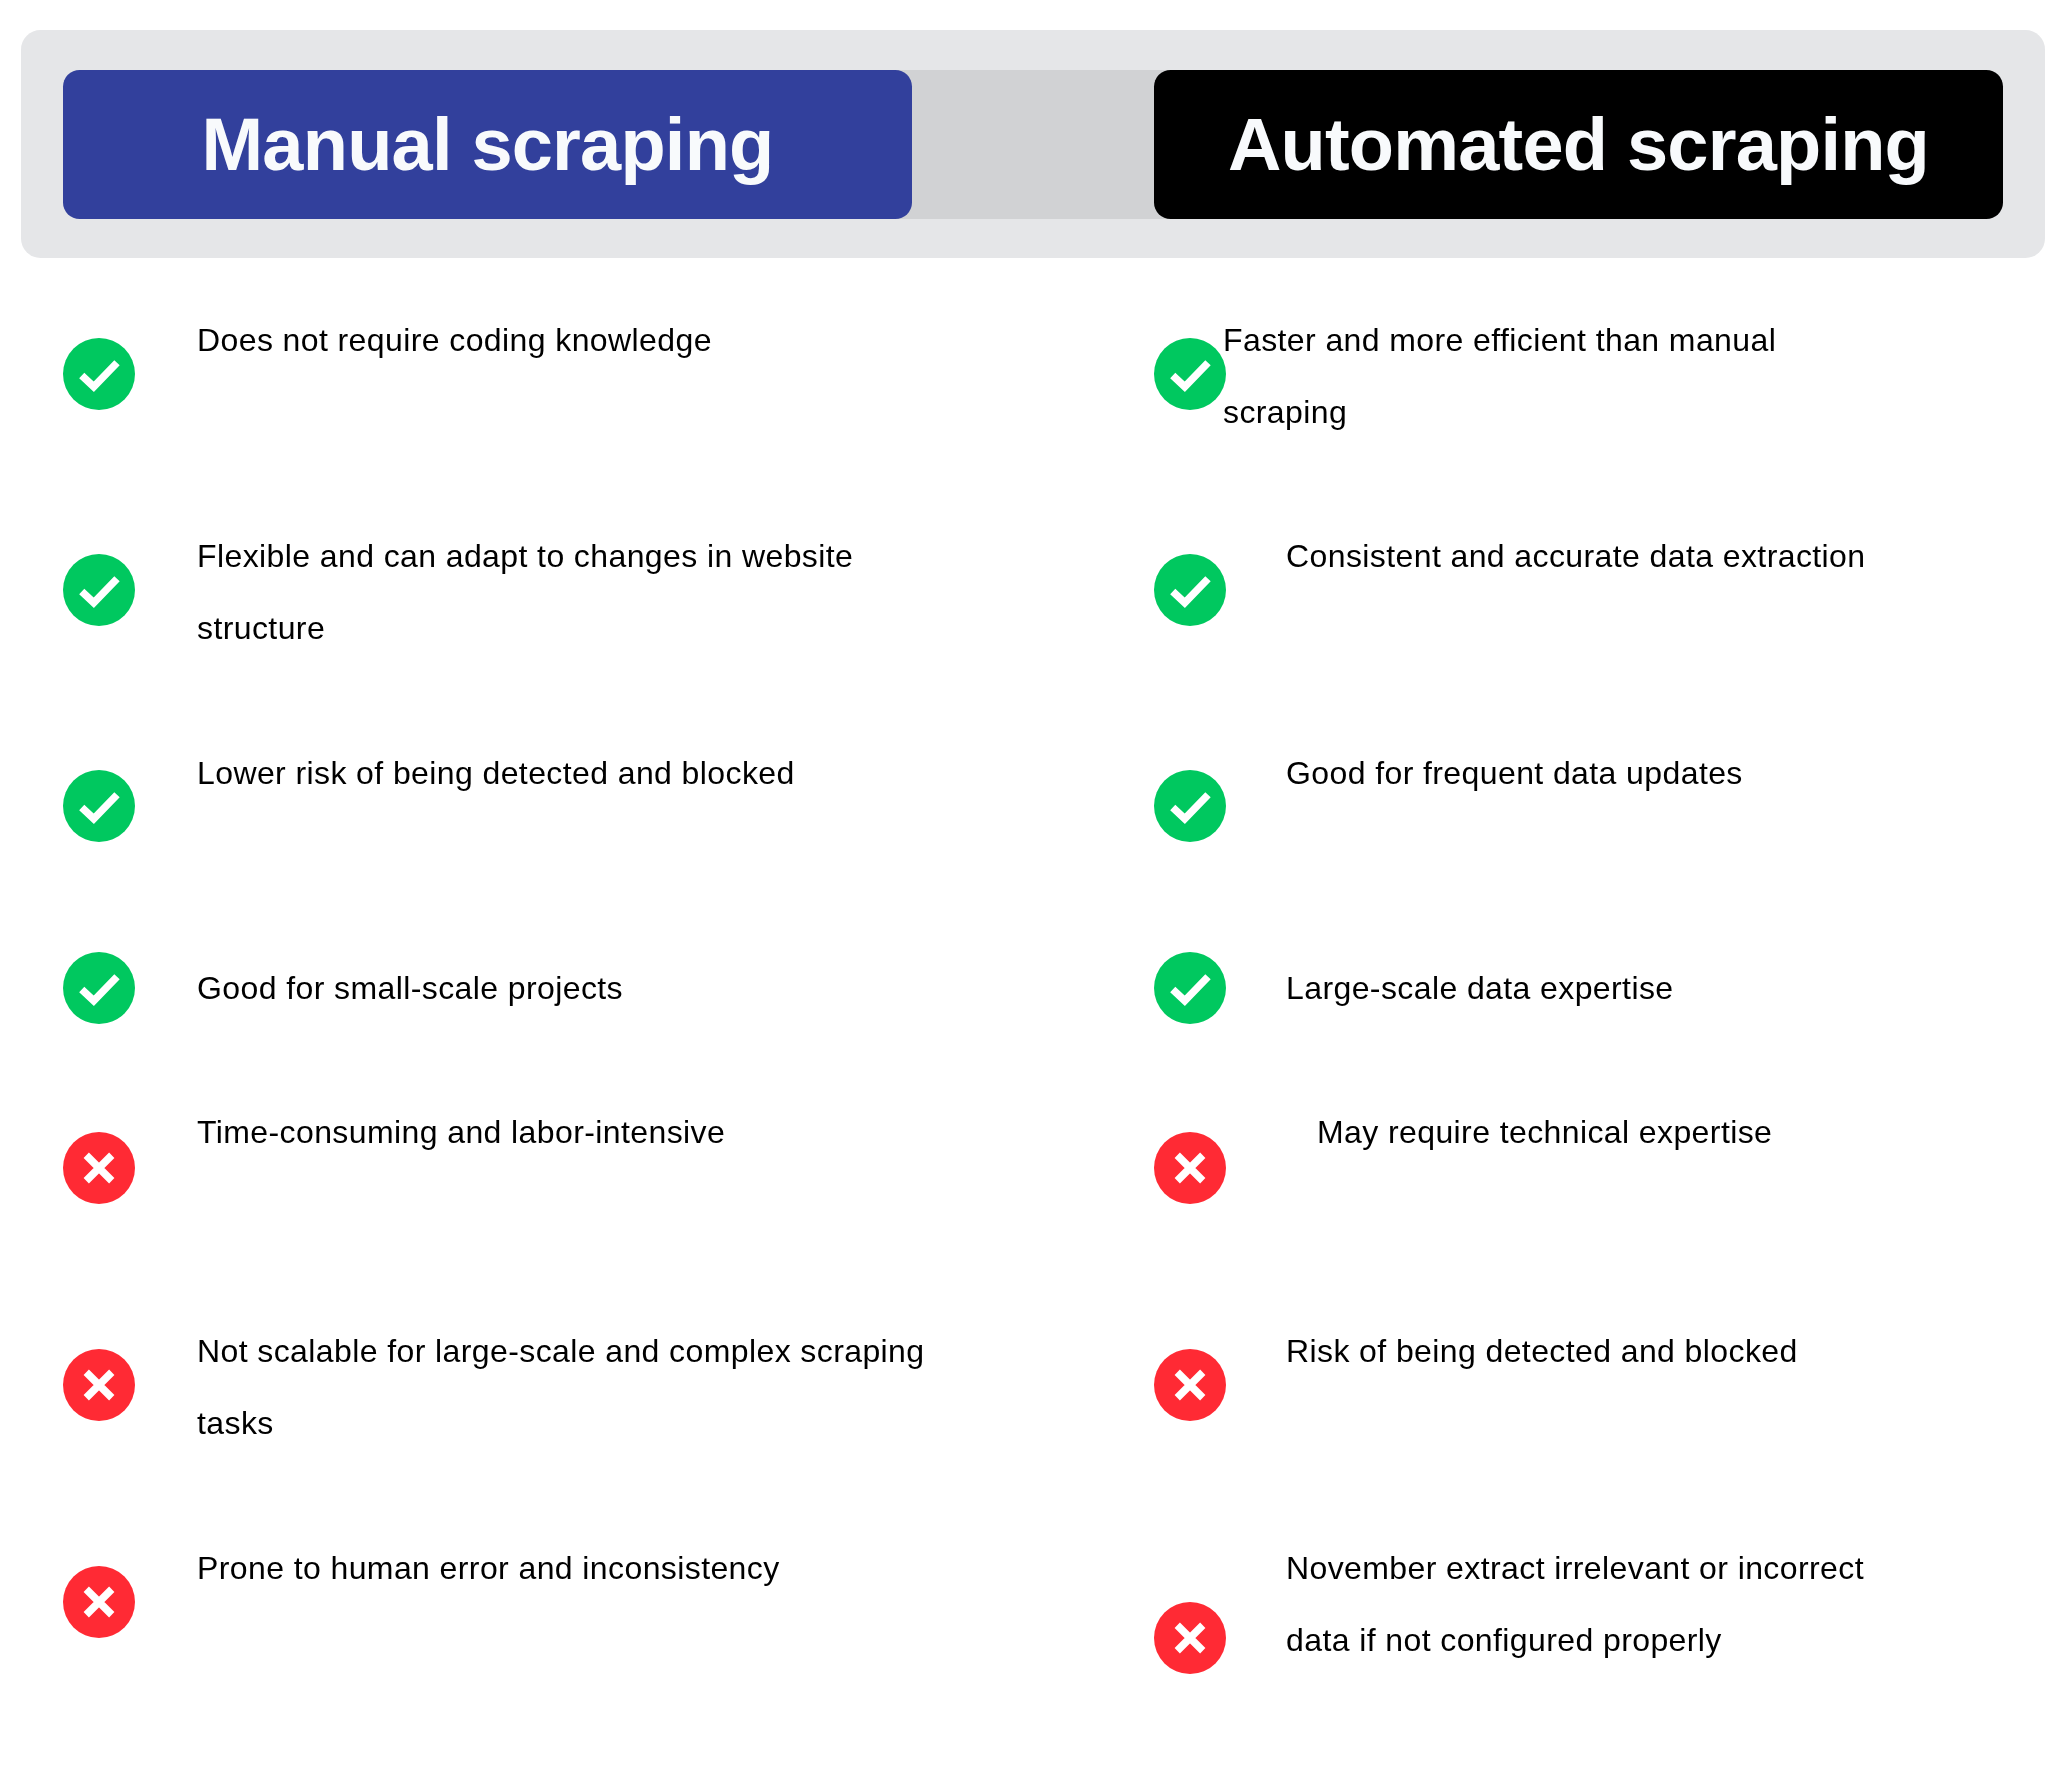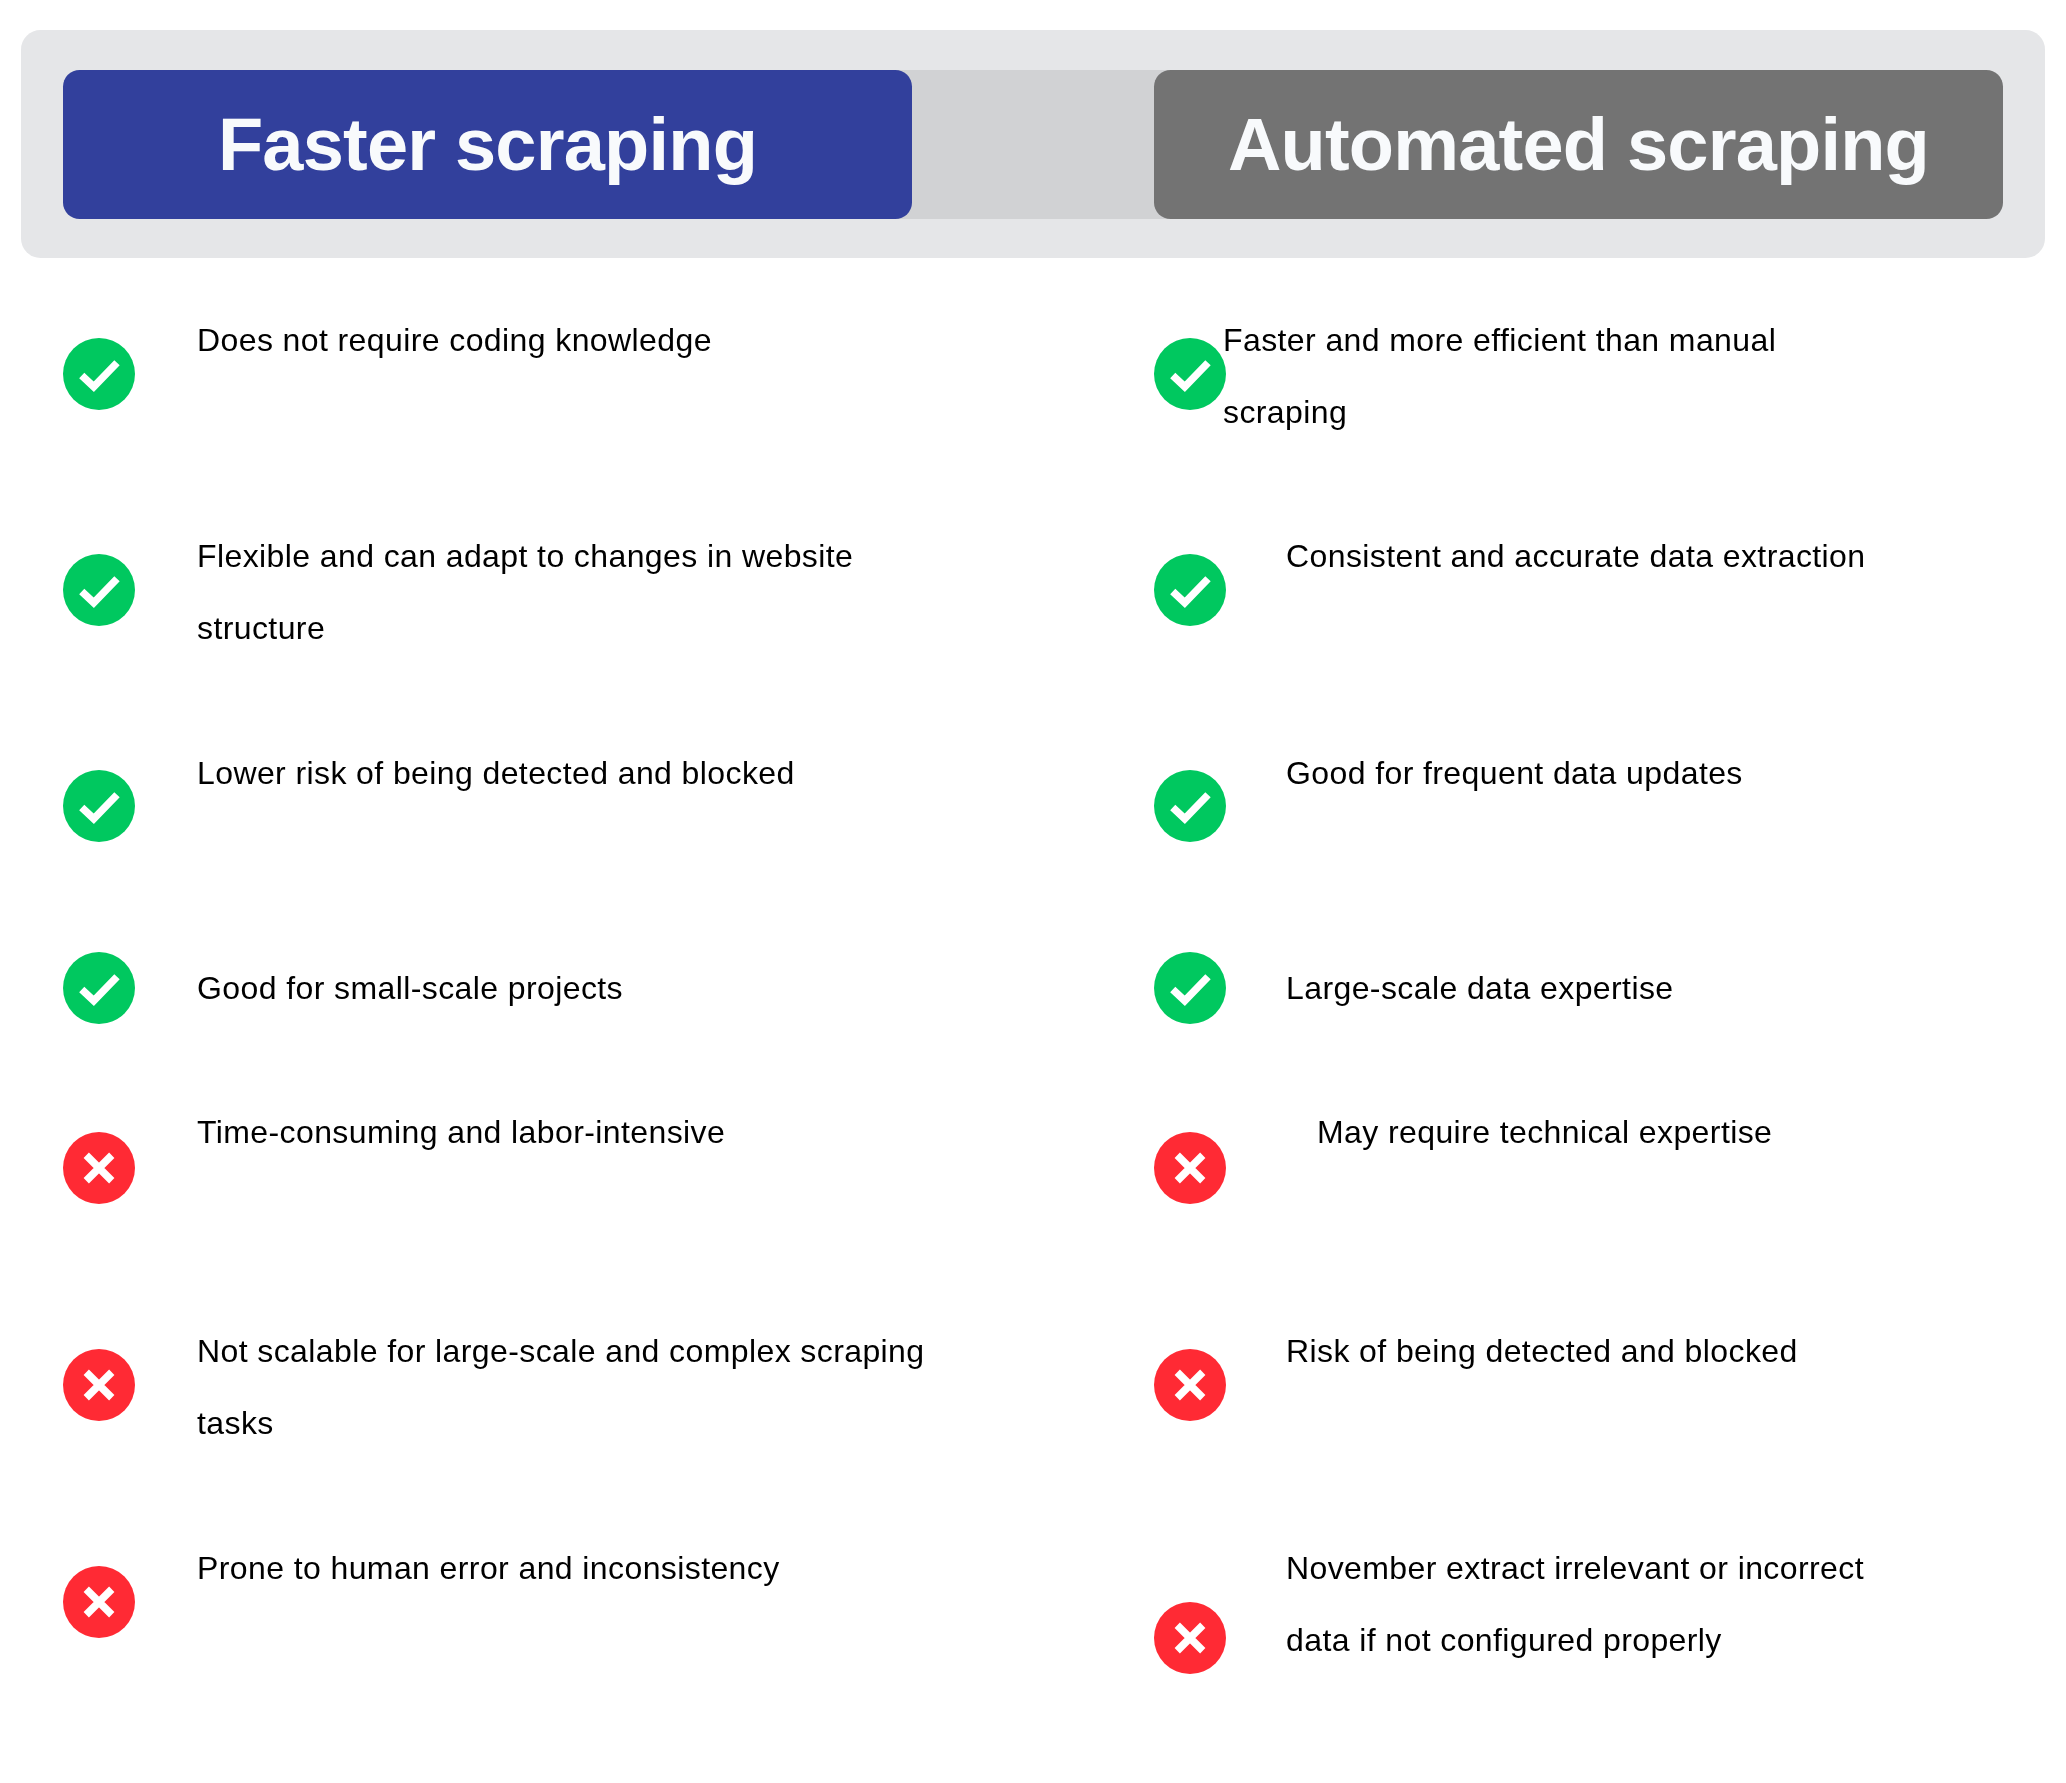--- a/index.html
+++ b/index.html
@@ -6,35 +6,35 @@
   body { width: 2066px; height: 1783px; position: relative; overflow: hidden;
          font-family: "Liberation Sans", "DejaVu Sans", sans-serif; }
   .panel { position: absolute; left: 21px; top: 30px; width: 2024px; height: 228px;
            background: #e5e6e8; border-radius: 19.6px; }
   .bridge { position: absolute; left: 659px; top: 70px; width: 778px; height: 149px;
             background: #d1d2d4; border-radius: 12px; }
   .hdr { position: absolute; top: 70px; height: 149px; width: 849px; border-radius: 16.6px;
          display: flex; align-items: center; justify-content: center;
          color: #f8fafc; font-weight: bold; font-size: 74px; letter-spacing: -0.8px; }
   .hdr.manual { left: 63px; background: #32409c; }
-  .hdr.auto { left: 1154px; background: #737373; }
+  .hdr.auto { left: 1154px; background: #000000; }
   .row { position: absolute; display: block; }
   .icon { position: absolute; width: 72px; height: 72px; border-radius: 50%; }
   .icon svg { width: 72px; height: 72px; display: block; }
   .icon.pro { background: #00c85f; }
   .icon.con { background: #ff2a34; }
   .txt { position: absolute; color: #000000; font-size: 32px; line-height: 72px;
          width: 791px; letter-spacing: 0.4px; }
 </style>
 </head>
 <body>
 
 <div class="panel"></div>
 <div class="bridge"></div>
-<div class="hdr manual">Faster scraping</div>
+<div class="hdr manual">Manual scraping</div>
 <div class="hdr auto">Automated scraping</div>
 
 <div>
   <div class="row">
     <span class="icon pro" style="left:63px;top:338px">
         <svg viewBox="0 0 96 96">
           <path d="M25 50 L41 65 L72 33" fill="none" stroke="#fff" stroke-width="10"></path>
         </svg>
       </span>
     <span class="txt" style="left:197px;top:304px;width:738px">Does not require coding knowledge</span>

